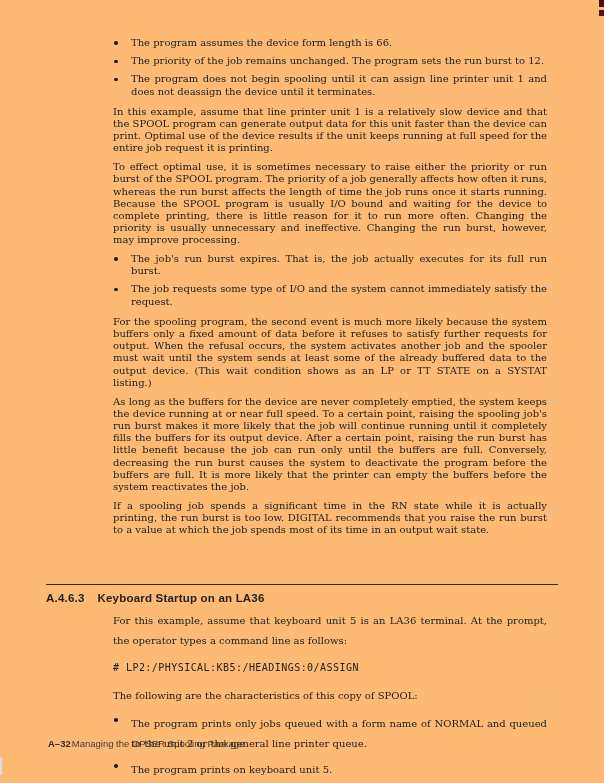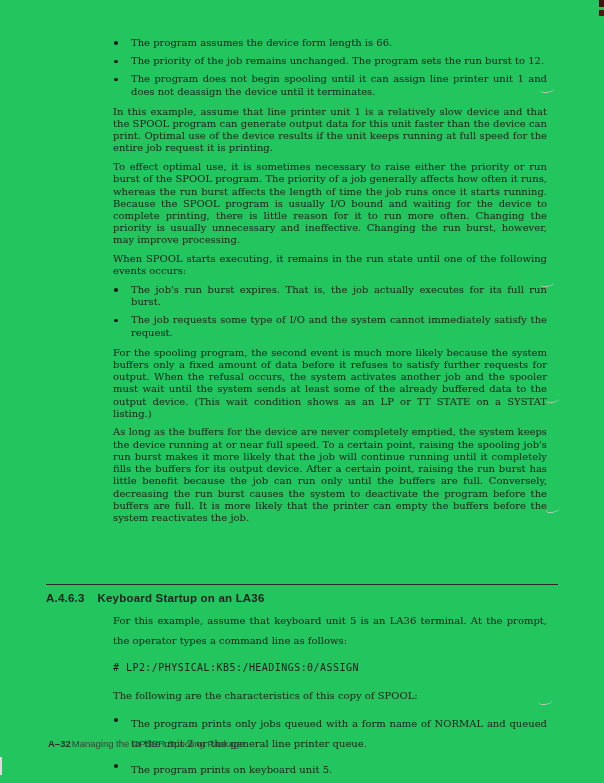--- a/index.html
+++ b/index.html
@@ -1,17 +1,17 @@
 <!DOCTYPE html>
 <html><head>
 <meta charset="utf-8">
 <style>
   html, body { margin:0; padding:0; background:#ffffff; }
   .page {
-    position:relative; width:604px; height:783px; background:#22c55e;
+    position:relative; width:604px; height:783px; background:#fdba74;
     font-family:"DejaVu Serif", serif; color:#1c1c1c; overflow:hidden;
   }
   .col {
     position:absolute; left:113px; width:434px;
     font-size:10px; line-height:12.2px; text-align:justify;
   }
   .top-col { top:37px; }
   .para { margin:0 0 6.5px 0; }
   .bullet { position:relative; padding-left:18px; margin-bottom:6px; text-align:justify; }
   .dot {
@@ -66,35 +66,35 @@
         <span>The priority of the job remains unchanged. The program sets the run burst to 12.</span>
       </div>
       <div class="bullet" style="margin-bottom:8px;">
         <span class="dot"></span>
         <span>The program does not begin spooling until it can assign line printer unit 1 and does not deassign the device until it terminates.</span>
       </div>
     </div>
 
     <p class="para">In this example, assume that line printer unit 1 is a relatively slow device and that the SPOOL program can generate output data for this unit faster than the device can print. Optimal use of the device results if the unit keeps running at full speed for the entire job request it is printing.</p>
     <p class="para">To effect optimal use, it is sometimes necessary to raise either the priority or run burst of the SPOOL program. The priority of a job generally affects how often it runs, whereas the run burst affects the length of time the job runs once it starts running. Because the SPOOL program is usually I/O bound and waiting for the device to complete printing, there is little reason for it to run more often. Changing the priority is usually unnecessary and ineffective. Changing the run burst, however, may improve processing.</p>
-    <p class="para">When SPOOL starts executing, it remains in the run state until one of the following events occurs:</p>
 
     <div class="bullets">
       <div class="bullet">
         <span class="dot"></span>
         <span>The job's run burst expires. That is, the job actually executes for its full run burst.</span>
       </div>
       <div class="bullet" style="margin-bottom:8px;">
         <span class="dot"></span>
         <span>The job requests some type of I/O and the system cannot immediately satisfy the request.</span>
       </div>
     </div>
 
     <p class="para">For the spooling program, the second event is much more likely because the system buffers only a fixed amount of data before it refuses to satisfy further requests for output. When the refusal occurs, the system activates another job and the spooler must wait until the system sends at least some of the already buffered data to the output device. (This wait condition shows as an LP or TT STATE on a SYSTAT listing.)</p>
     <p class="para">As long as the buffers for the device are never completely emptied, the system keeps the device running at or near full speed. To a certain point, raising the spooling job's run burst makes it more likely that the job will continue running until it completely fills the buffers for its output device. After a certain point, raising the run burst has little benefit because the job can run only until the buffers are full. Conversely, decreasing the run burst causes the system to deactivate the program before the buffers are full. It is more likely that the printer can empty the buffers before the system reactivates the job.</p>
+    <p class="para">If a spooling job spends a significant time in the RN state while it is actually printing, the run burst is too low. DIGITAL recommends that you raise the run burst to a value at which the job spends most of its time in an output wait state.</p>
   </div>
 
   <div class="section-block">
     <div class="rule"></div>
     <div class="heading">
       <span class="sec-num">A.4.6.3</span><span>Keyboard Startup on an LA36</span>
     </div>
     <div class="section-body">
       <p class="para">For this example, assume that keyboard unit 5 is an LA36 terminal. At the prompt, the operator types a command line as follows:</p>
       <div class="code"># LP2:/PHYSICAL:KB5:/HEADINGS:0/ASSIGN</div>

